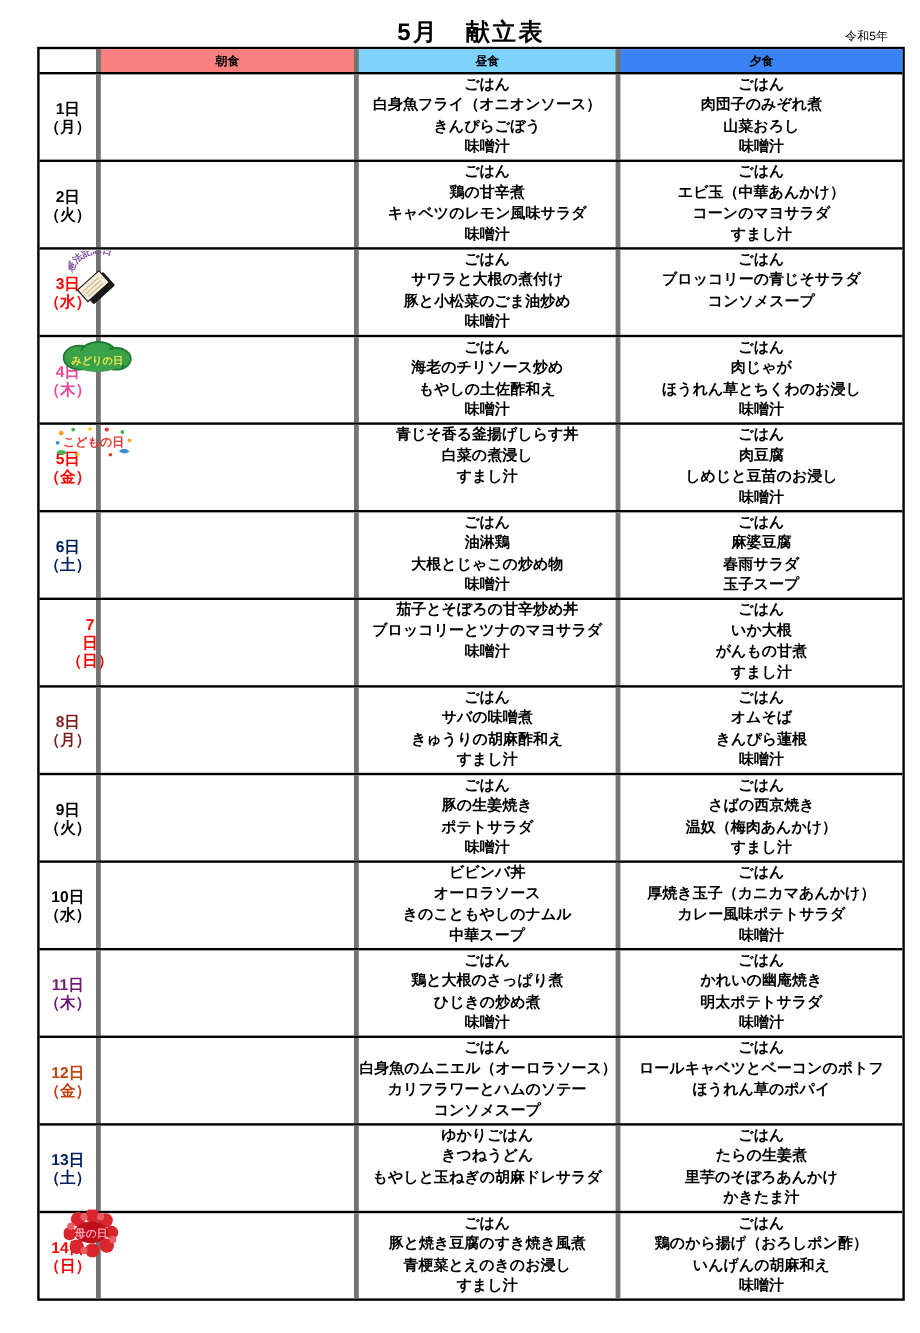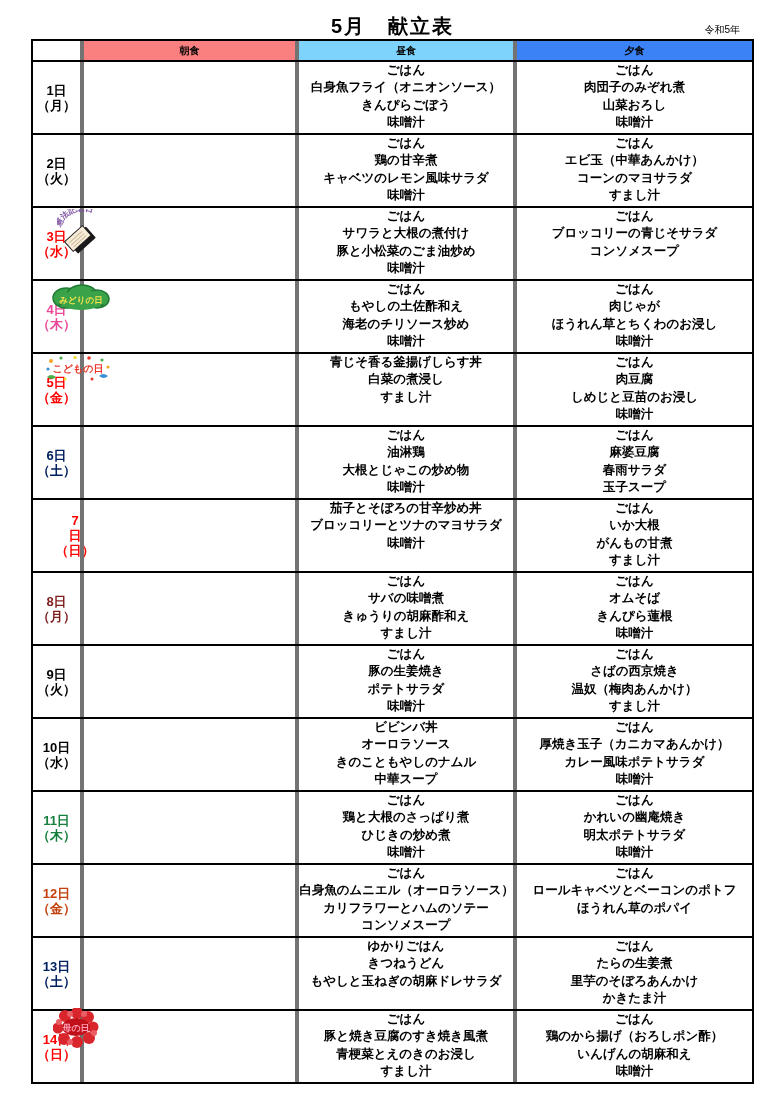--- a/index.html
+++ b/index.html
@@ -119,22 +119,22 @@
     </div>
       </div>
       <div class="menu-row">
     <div class="cell date-cell" style="color: #ec4899;">
       <span class="date-line">4日</span>
       <span class="date-line">（木）</span>
     </div>
     <div class="cell meal-cell bl"></div>
     <div class="cell meal-cell bl">
           <div class="menu-line"><span>ごはん</span></div>
+          <div class="menu-line"><span>海老のチリソース炒め</span></div>
           <div class="menu-line"><span>もやしの土佐酢和え</span></div>
-          <div class="menu-line"><span>海老のチリソース炒め</span></div>
           <div class="menu-line"><span>味噌汁</span></div>
         </div>
     <div class="cell meal-cell bl">
           <div class="menu-line"><span>ごはん</span></div>
           <div class="menu-line"><span>肉じゃが</span></div>
           <div class="menu-line"><span>ほうれん草とちくわのお浸し</span></div>
           <div class="menu-line"><span>味噌汁</span></div>
         </div>
   <div class="day-icon icon-greenery">
       <svg viewBox="0 0 58 28" width="58" height="28">
@@ -270,21 +270,21 @@
           <div class="menu-line"><span>中華スープ</span></div>
         </div>
     <div class="cell meal-cell bl">
           <div class="menu-line"><span>ごはん</span></div>
           <div class="menu-line"><span>厚焼き玉子（カニカマあんかけ）</span></div>
           <div class="menu-line"><span>カレー風味ポテトサラダ</span></div>
           <div class="menu-line"><span>味噌汁</span></div>
         </div>
   </div>
       <div class="menu-row">
-    <div class="cell date-cell" style="color: #15803d;">
+    <div class="cell date-cell" style="color: #701a75;">
       <span class="date-line">11日</span>
       <span class="date-line">（木）</span>
     </div>
     <div class="cell meal-cell bl"></div>
     <div class="cell meal-cell bl">
           <div class="menu-line"><span>ごはん</span></div>
           <div class="menu-line"><span>鶏と大根のさっぱり煮</span></div>
           <div class="menu-line"><span>ひじきの炒め煮</span></div>
           <div class="menu-line"><span>味噌汁</span></div>
         </div>

